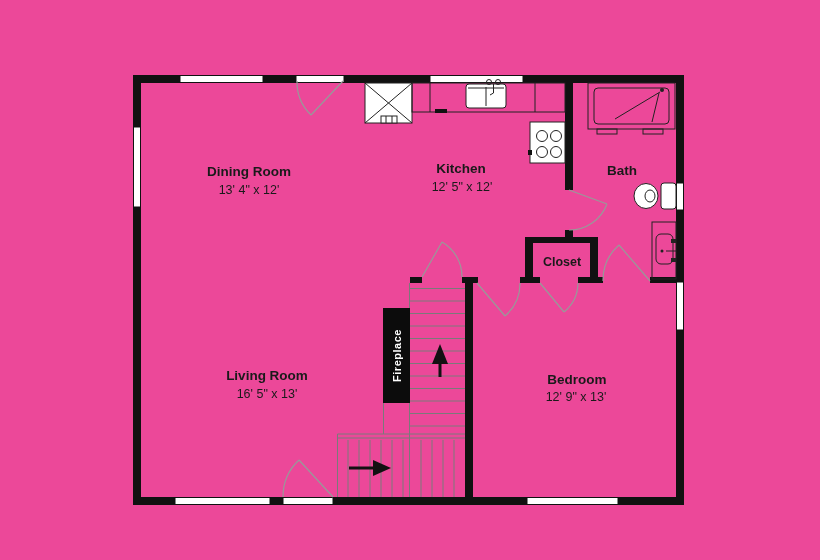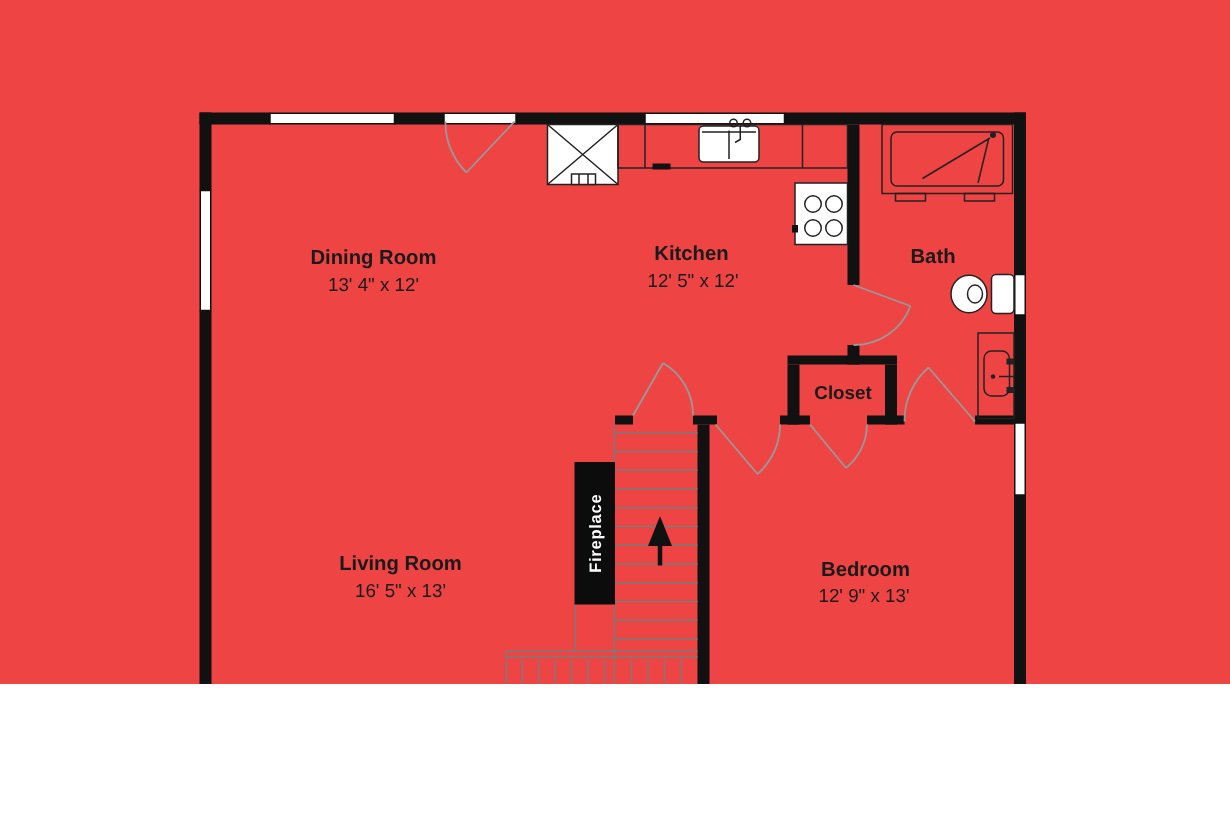--- a/index.html
+++ b/index.html
@@ -1,16 +1,16 @@
 <!DOCTYPE html>
 <html><head>
 <meta charset="utf-8">
 <style>
   html,body{margin:0;padding:0;background:#fff;}
-  .stage{position:relative;width:820px;height:456px;background:#ef4444;overflow:hidden;
+  .stage{position:relative;width:820px;height:560px;background:#ec4899;overflow:hidden;
          font-family:"Liberation Sans",sans-serif;}
   svg{position:absolute;left:0;top:0;}
   text{fill:#1a1a1a;}
   .room-name{font-size:13.5px;font-weight:bold;}
   .room-dims{font-size:12.5px;}
   .closet-name{font-size:12.5px;font-weight:bold;}
   .fp-text{font-size:11px;font-weight:bold;fill:#ffffff;letter-spacing:.5px;}
   .wall{fill:#111111;}
   .win{fill:#ffffff;stroke:#111111;stroke-width:1;}
   .arc{stroke:#999999;stroke-width:1.2;fill:none;}

